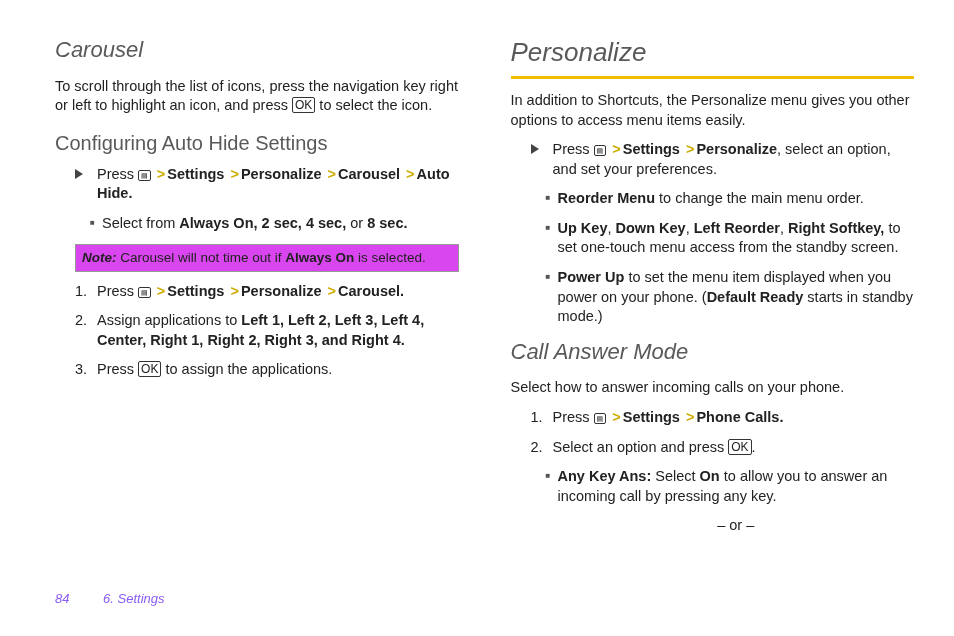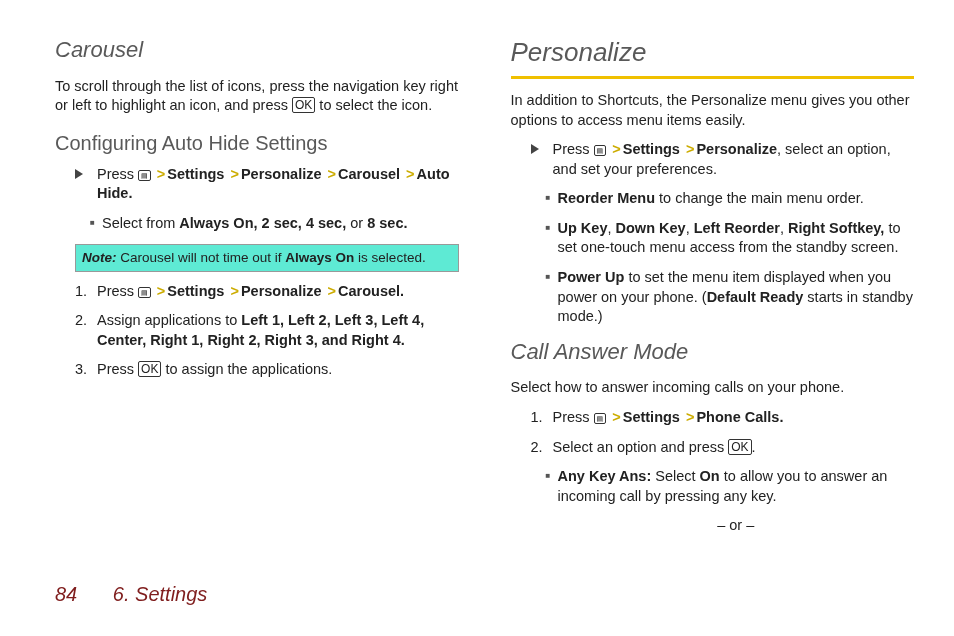--- a/index.html
+++ b/index.html
@@ -99,32 +99,32 @@
     font-size: 7px;
     line-height: 1;
     padding: 1px 2px;
     vertical-align: 1px;
     background: #fff;
   }
   .gt { color: #ccac00; font-weight: bold; padding: 0 2px;}
   b { font-weight: bold; }
   .notebox {
     border: 1px solid #999;
-    background: #5eead4;
+    background: #d946ef;
     padding: 4px 6px;
     margin: 6px 0 10px 20px;
     font-size: 13.5px;
   }
   .footer {
     position: absolute;
     bottom: 30px;
     left: 55px;
     font-style: italic;
-    color: #7f1d1d;
-    font-size: 20px;
+    color: #8b5cf6;
+    font-size: 13px;
   }
   .footer .pn { margin-right: 30px; }
 </style>
 </head>
 <body>
 
 <div class="page">
 
   <div class="col">
     <h2 class="sec">Carousel</h2>

